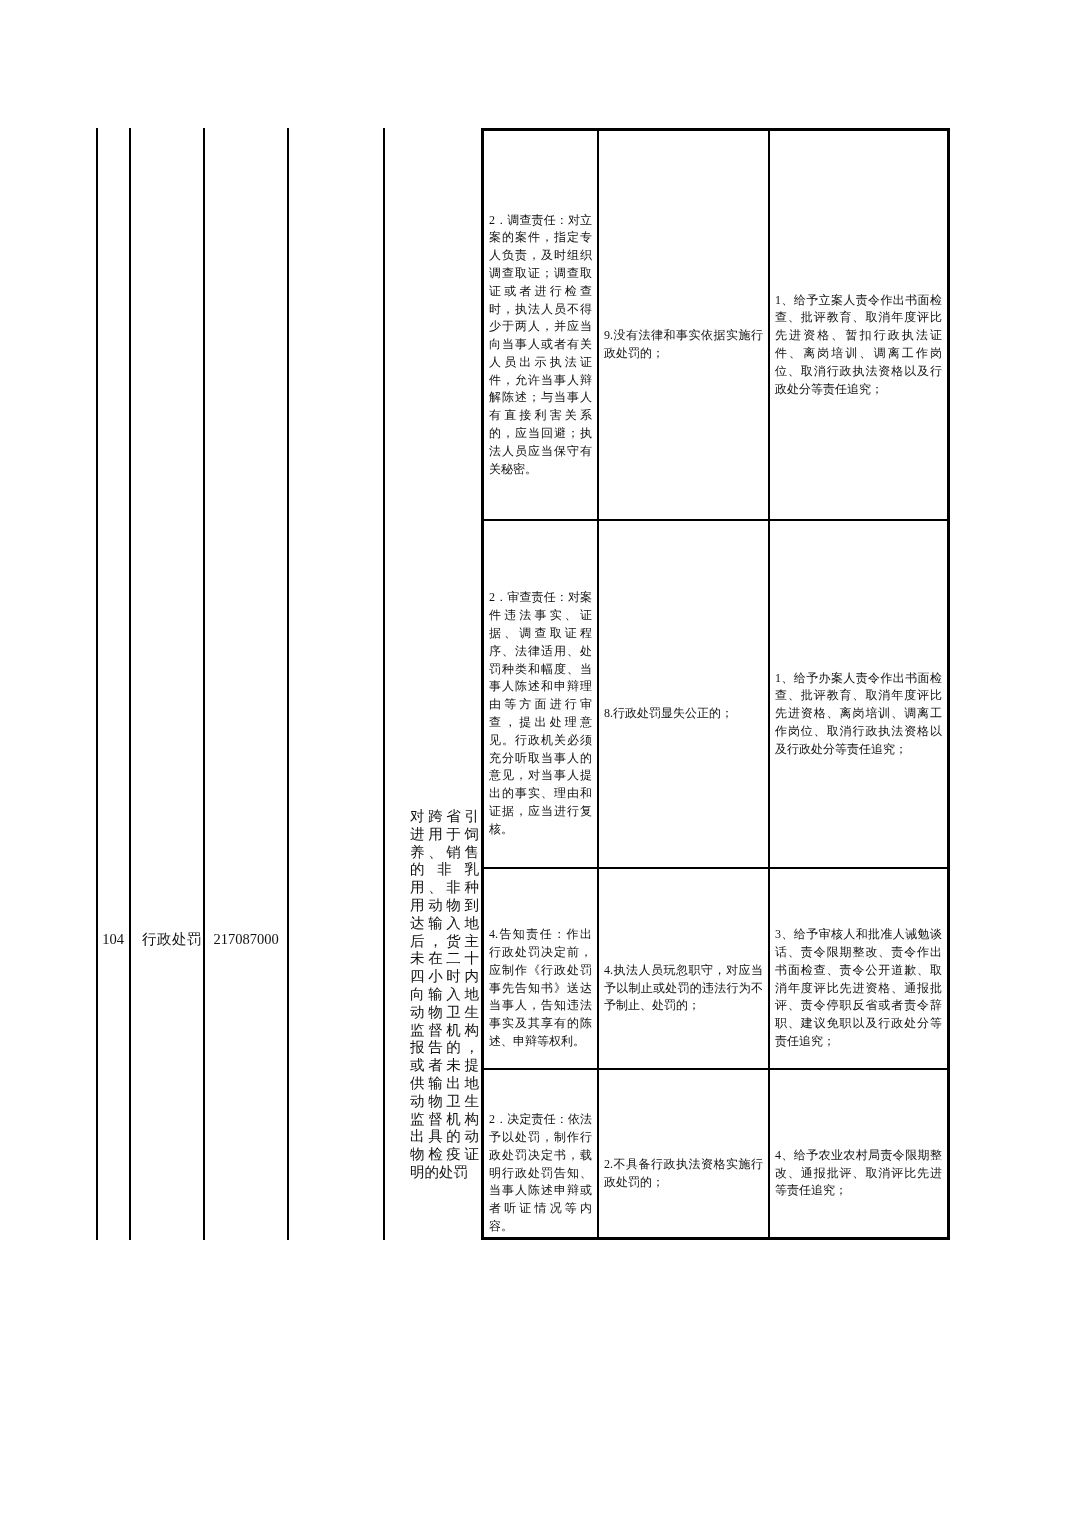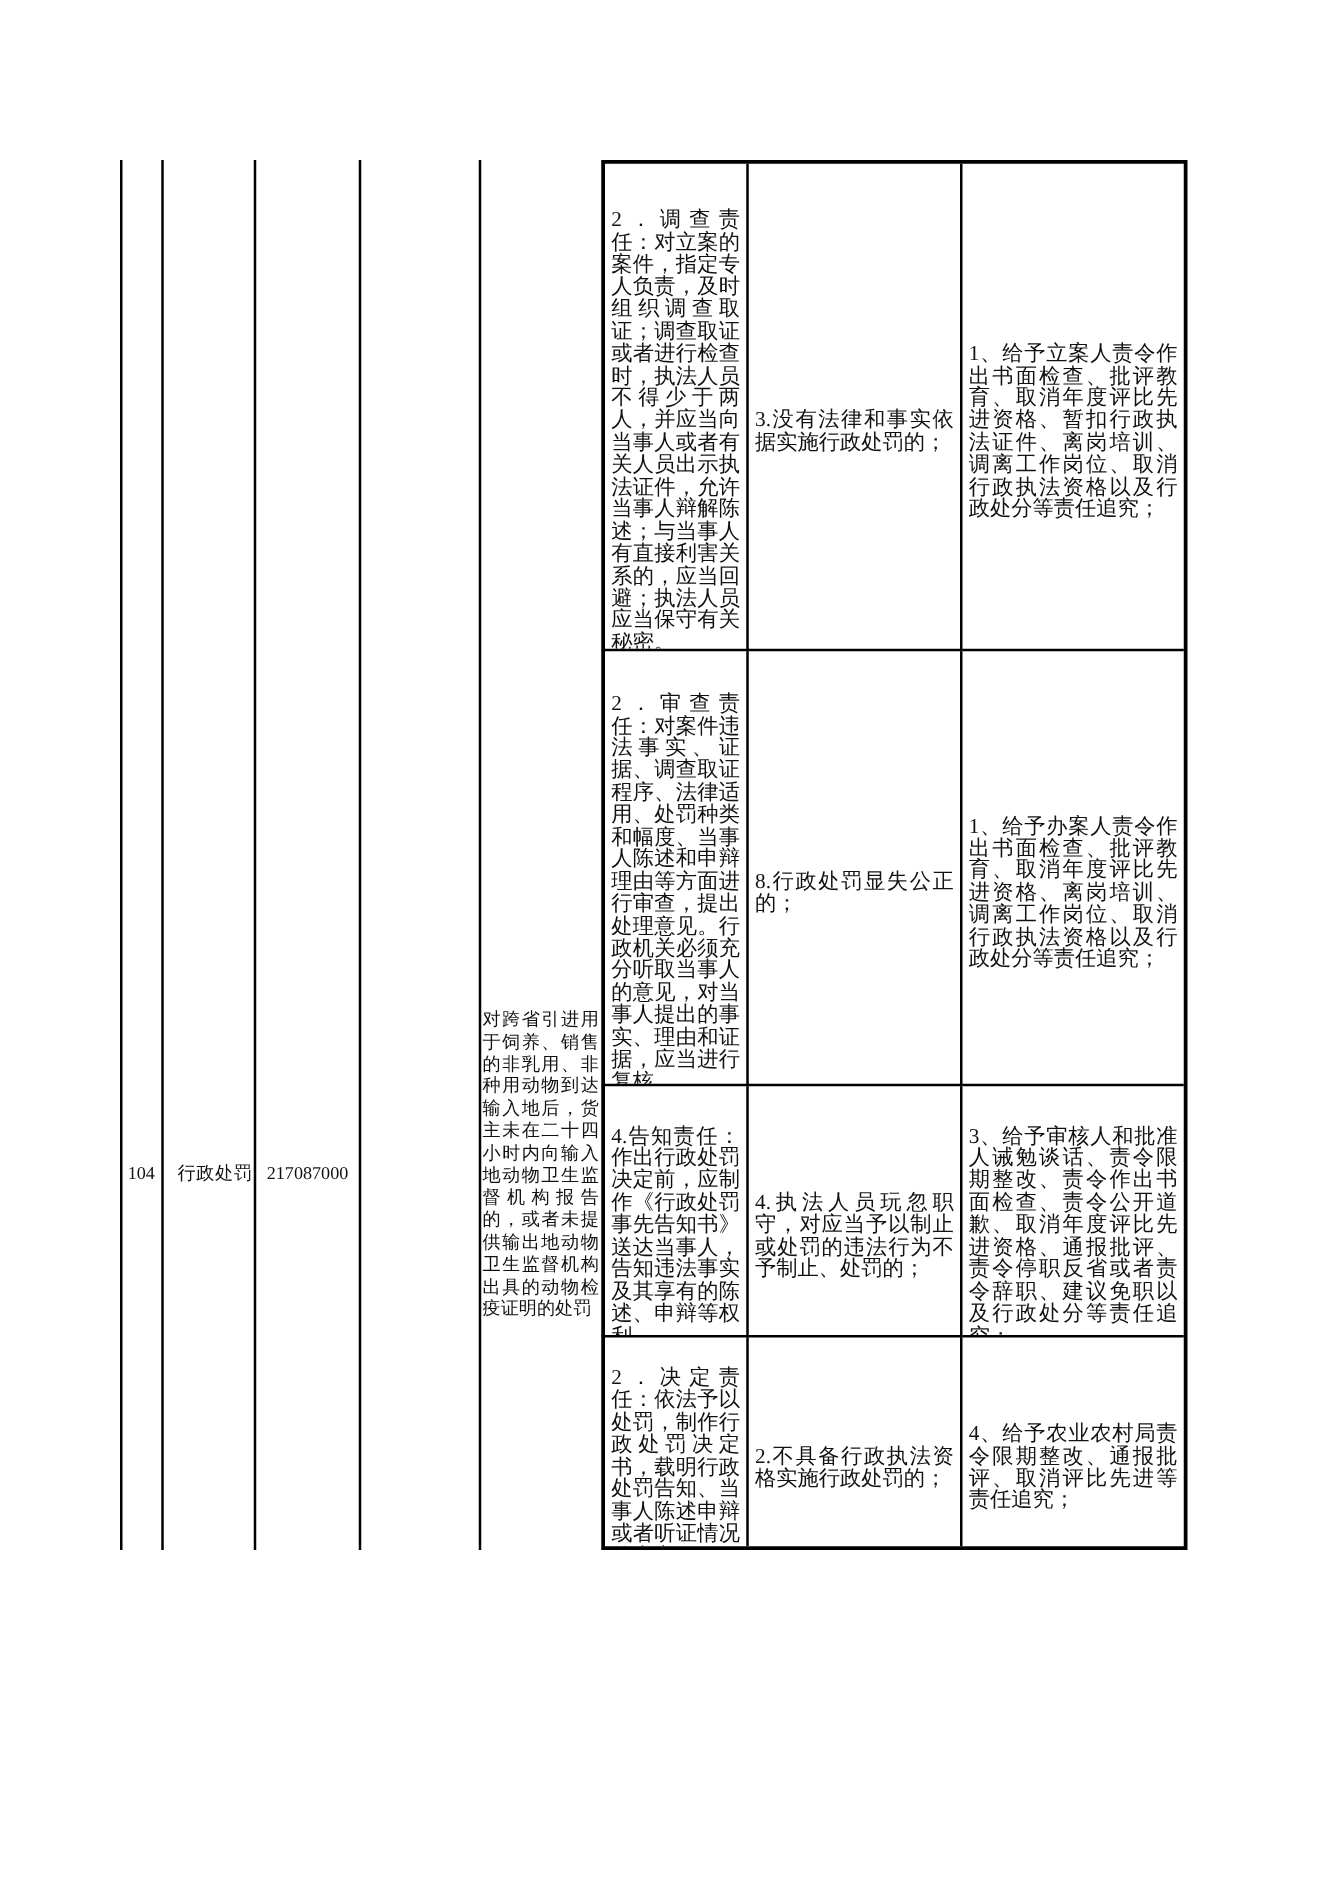--- a/index.html
+++ b/index.html
@@ -33,41 +33,42 @@
   }
   .seq-cell      { left: 96px;  width: 34px; top: 931px; }
   .category-cell { left: 130px; width: 84px; top: 931px; letter-spacing: 0.5px; }
   .code-cell     { left: 204px; width: 84px; top: 931px; }
   .matter-cell {
     position: absolute;
     left: 386px; width: 93px; top: 808px;
     font-size: 14.5px; line-height: 17.8px;
     text-align: justify; text-align-last: left;
     white-space: normal;
+    padding-left: 24px;
   }
 
   
   .inner-table {
     position: absolute;
     left: 481px; top: 128px;
     width: 469px; height: 1112px;
     border: 3px solid #000000;
     display: grid;
     grid-template-columns: 115px 171px 1fr;
     grid-template-rows: 390px 348px 201px 1fr;
     background: #ffffff;
   }
   .cell {
     display: flex; align-items: center;
     padding: 2px 5px;
     overflow: hidden;
   }
   .cell .txt {
     width: 100%;
-    font-size: 17px; line-height: 17.8px;
+    font-size: 12px; line-height: 17.8px;
     text-align: justify; text-align-last: left; margin-top: 40px;
   }
   .col-a, .col-b { border-right: 2px solid #000000; }
   .row-1 .cell, .row-2 .cell, .row-3 .cell { border-bottom: 2px solid #000000; }
   .row { display: contents; }
 </style>
 </head>
 <body>
 
 <div class="page">
@@ -83,21 +84,21 @@
   <div class="side-cell code-cell">217087000</div>
   <div class="matter-cell">对跨省引进用于饲养、销售的非乳用、非种用动物到达输入地后，货主未在二十四小时内向输入地动物卫生监督机构报告的，或者未提供输出地动物卫生监督机构出具的动物检疫证明的处罚</div>
 
   <div class="inner-table">
 
     <div class="row row-1">
       <div class="cell col-a">
         <div class="txt">2．调查责任：对立案的案件，指定专人负责，及时组织调查取证；调查取证或者进行检查时，执法人员不得少于两人，并应当向当事人或者有关人员出示执法证件，允许当事人辩解陈述；与当事人有直接利害关系的，应当回避；执法人员应当保守有关秘密。</div>
       </div>
       <div class="cell col-b">
-        <div class="txt">3.没有法律和事实依据实施行政处罚的；</div>
+        <div class="txt">9.没有法律和事实依据实施行政处罚的；</div>
       </div>
       <div class="cell col-c">
         <div class="txt">1、给予立案人责令作出书面检查、批评教育、取消年度评比先进资格、暂扣行政执法证件、离岗培训、调离工作岗位、取消行政执法资格以及行政处分等责任追究；</div>
       </div>
     </div>
 
     <div class="row row-2">
       <div class="cell col-a">
         <div class="txt">2．审查责任：对案件违法事实、证据、调查取证程序、法律适用、处罚种类和幅度、当事人陈述和申辩理由等方面进行审查，提出处理意见。行政机关必须充分听取当事人的意见，对当事人提出的事实、理由和证据，应当进行复核。</div>
       </div>

